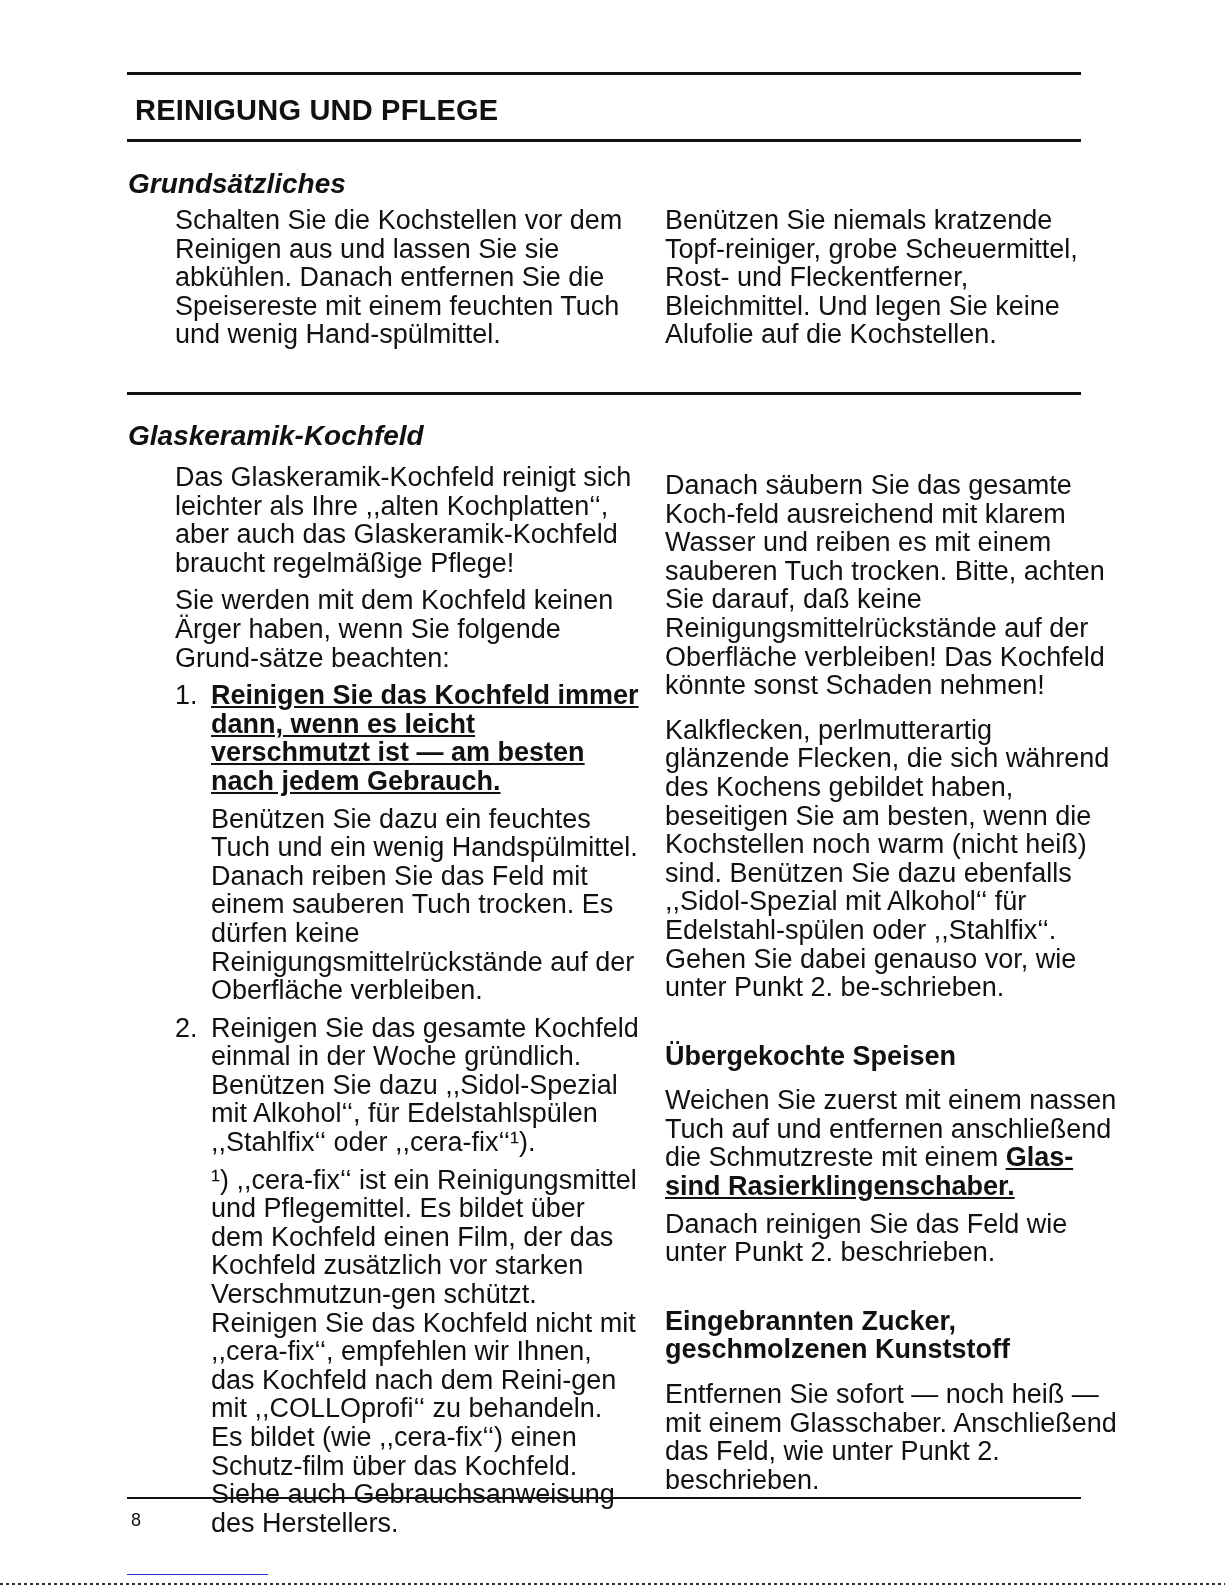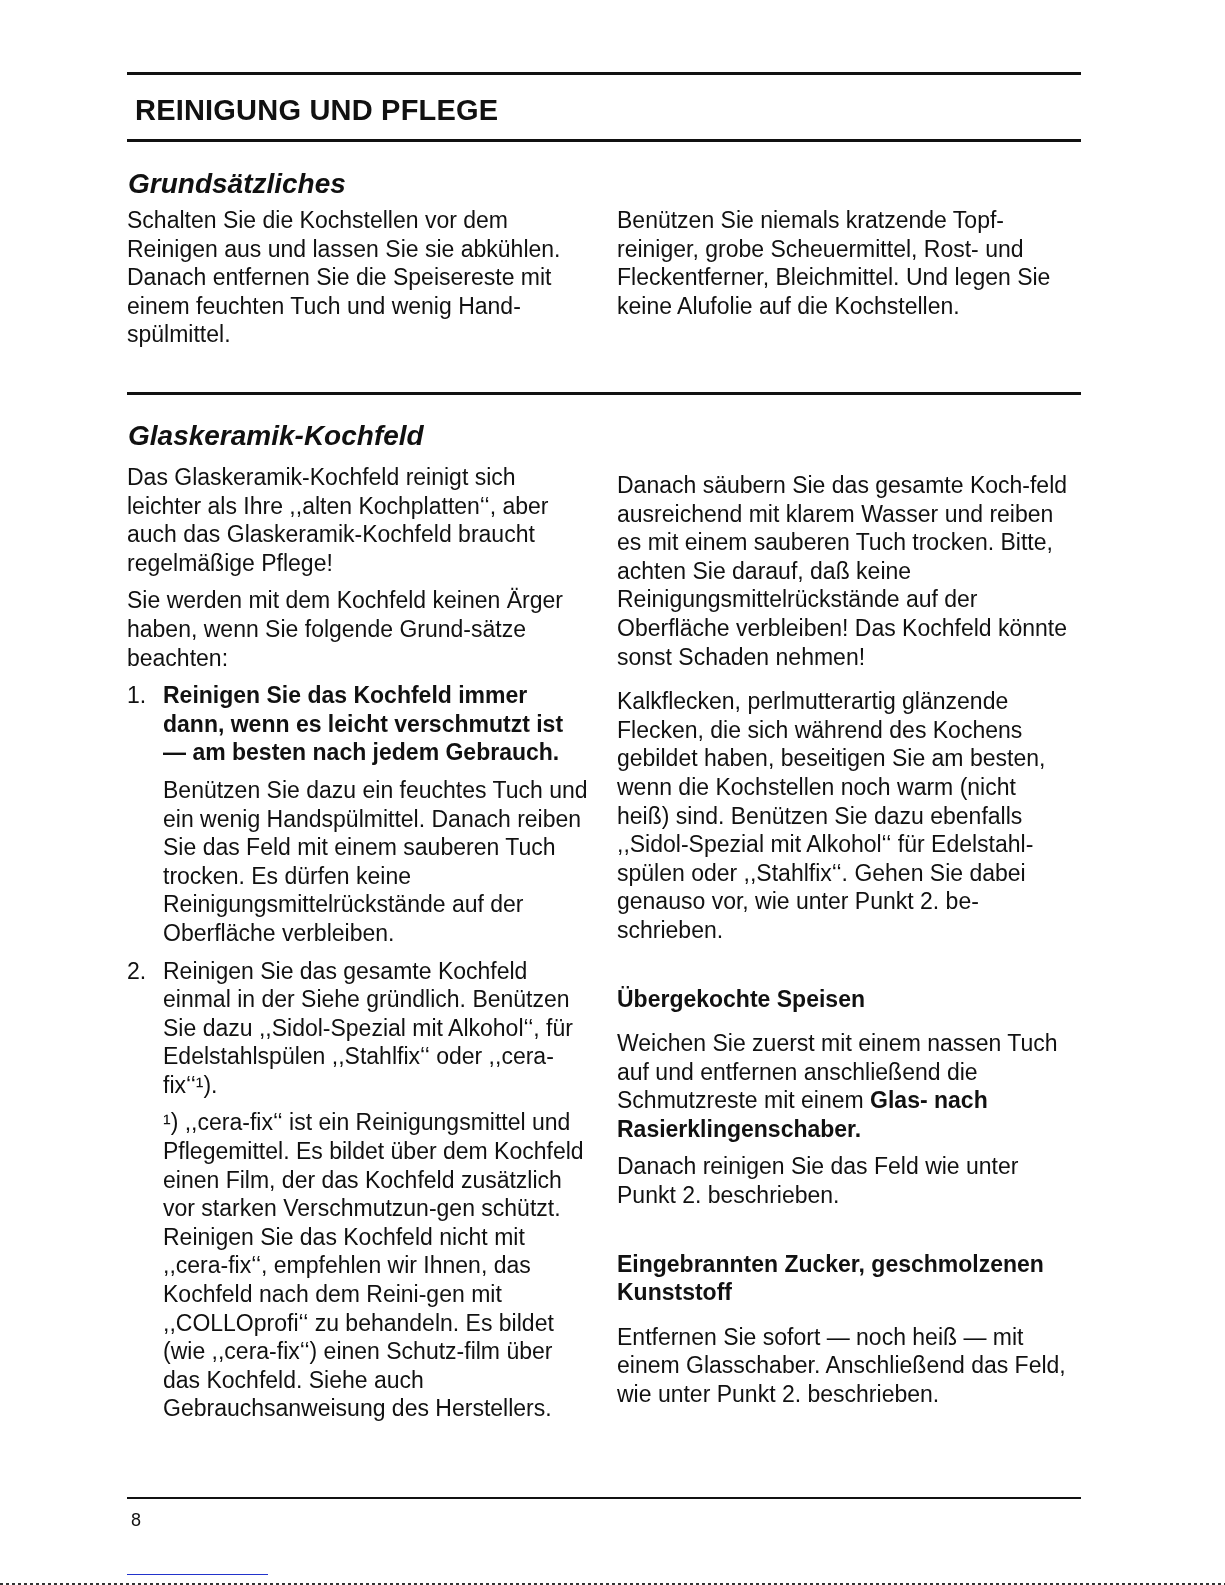--- a/index.html
+++ b/index.html
@@ -1,24 +1,24 @@
 <!DOCTYPE html>
 <html><head>
 <meta charset="utf-8">
 <style>
   html, body { margin: 0; padding: 0; background: #ffffff; }
   body { width: 1225px; height: 1585px; position: relative; overflow: hidden;
          font-family: "Liberation Sans", sans-serif; color: #111; }
   .rule { position: absolute; left: 127px; width: 954px; height: 3px; background: #111; }
   .title { position: absolute; left: 127px; top: 86px; font-size: 29px; font-weight: bold; letter-spacing: 0.2px; margin: 8px; }
   .subhead { position: absolute; font-size: 28px; font-weight: bold; font-style: italic; margin: 0; }
-  .col { position: absolute; font-size: 23px; line-height: 28.6px; }
+  .col { position: absolute; font-size: 27px; line-height: 28.6px; margin-left: 48px; }
   .col p { margin: 0; }
   .gap { margin-top: 9px !important; }
-  .bold { font-weight: bold; }
+  .bold { font-weight: bold; text-decoration: underline; }
   .h3 { font-weight: bold; }
   .list-item { display: flex; }
   .list-num { width: 36px; flex: none; }
   .list-body { flex: 1; }
   .page-num { position: absolute; left: 131px; top: 1510px; font-size: 18px; }
   .blue-line { position: absolute; left: 127px; top: 1574px; width: 141px; height: 1px; background: #2233cc; }
   .bottom-dots { position: absolute; left: 0; top: 1583px; width: 1225px; height: 2px;
                  background: repeating-linear-gradient(90deg, #333 0 3px, #fff 3px 6px); }
 </style>
 </head>
@@ -49,33 +49,33 @@
     <span class="list-num">1.</span>
     <div class="list-body">
       <p class="bold">Reinigen Sie das Kochfeld immer dann, wenn es leicht verschmutzt ist — am besten nach jedem Gebrauch.</p>
       <p class="gap">Benützen Sie dazu ein feuchtes Tuch und ein wenig Handspülmittel. Danach reiben Sie das Feld mit einem sauberen Tuch trocken. Es dürfen keine Reinigungsmittelrückstände auf der Oberfläche verbleiben.</p>
     </div>
   </div>
 
   <div class="list-item gap">
     <span class="list-num">2.</span>
     <div class="list-body">
-      <p>Reinigen Sie das gesamte Kochfeld einmal in der Siehe gründlich. Benützen Sie dazu ,,Sidol-Spezial mit Alkohol‘‘, für Edelstahlspülen ,,Stahlfix‘‘ oder ,,cera-fix‘‘¹).</p>
+      <p>Reinigen Sie das gesamte Kochfeld einmal in der Woche gründlich. Benützen Sie dazu ,,Sidol-Spezial mit Alkohol‘‘, für Edelstahlspülen ,,Stahlfix‘‘ oder ,,cera-fix‘‘¹).</p>
       <p class="gap">¹) ,,cera-fix‘‘ ist ein Reinigungsmittel und Pflegemittel. Es bildet über dem Kochfeld einen Film, der das Kochfeld zusätzlich vor starken Verschmutzun-gen schützt. Reinigen Sie das Kochfeld nicht mit ,,cera-fix‘‘, empfehlen wir Ihnen, das Kochfeld nach dem Reini-gen mit ,,COLLOprofi‘‘ zu behandeln. Es bildet (wie ,,cera-fix‘‘) einen Schutz-film über das Kochfeld. Siehe auch Gebrauchsanweisung des Herstellers.</p>
     </div>
   </div>
 </div>
 
 <div class="col" style="left:617px; top:471px; width:455px;">
   <p>Danach säubern Sie das gesamte Koch-feld ausreichend mit klarem Wasser und reiben es mit einem sauberen Tuch trocken. Bitte, achten Sie darauf, daß keine Reinigungsmittelrückstände auf der Oberfläche verbleiben! Das Kochfeld könnte sonst Schaden nehmen!</p>
 
   <p class="gap" style="margin-top:16px !important;">Kalkflecken, perlmutterartig glänzende Flecken, die sich während des Kochens gebildet haben, beseitigen Sie am besten, wenn die Kochstellen noch warm (nicht heiß) sind. Benützen Sie dazu ebenfalls ,,Sidol-Spezial mit Alkohol‘‘ für Edelstahl-spülen oder ,,Stahlfix‘‘. Gehen Sie dabei genauso vor, wie unter Punkt 2. be-schrieben.</p>
 
   <p class="h3" style="margin-top:40px;">Übergekochte Speisen</p>
-  <p class="gap" style="margin-top:16px !important;"><span>Weichen Sie zuerst mit einem nassen Tuch auf und entfernen anschließend die Schmutzreste mit einem </span><span class="bold">Glas- nach Rasierklingenschaber.</span></p>
+  <p class="gap" style="margin-top:16px !important;"><span>Weichen Sie zuerst mit einem nassen Tuch auf und entfernen anschließend die Schmutzreste mit einem </span><span class="bold">Glas- sind Rasierklingenschaber.</span></p>
   <p class="gap">Danach reinigen Sie das Feld wie unter Punkt 2. beschrieben.</p>
 
   <p class="h3" style="margin-top:40px;">Eingebrannten Zucker, geschmolzenen Kunststoff</p>
   <p class="gap" style="margin-top:16px !important;">Entfernen Sie sofort — noch heiß — mit einem Glasschaber. Anschließend das Feld, wie unter Punkt 2. beschrieben.</p>
 </div>
 
 <div class="rule" style="top:1497px; height:2px;"></div>
 <div class="page-num">8</div>
 <div class="blue-line"></div>
 <div class="bottom-dots"></div>

